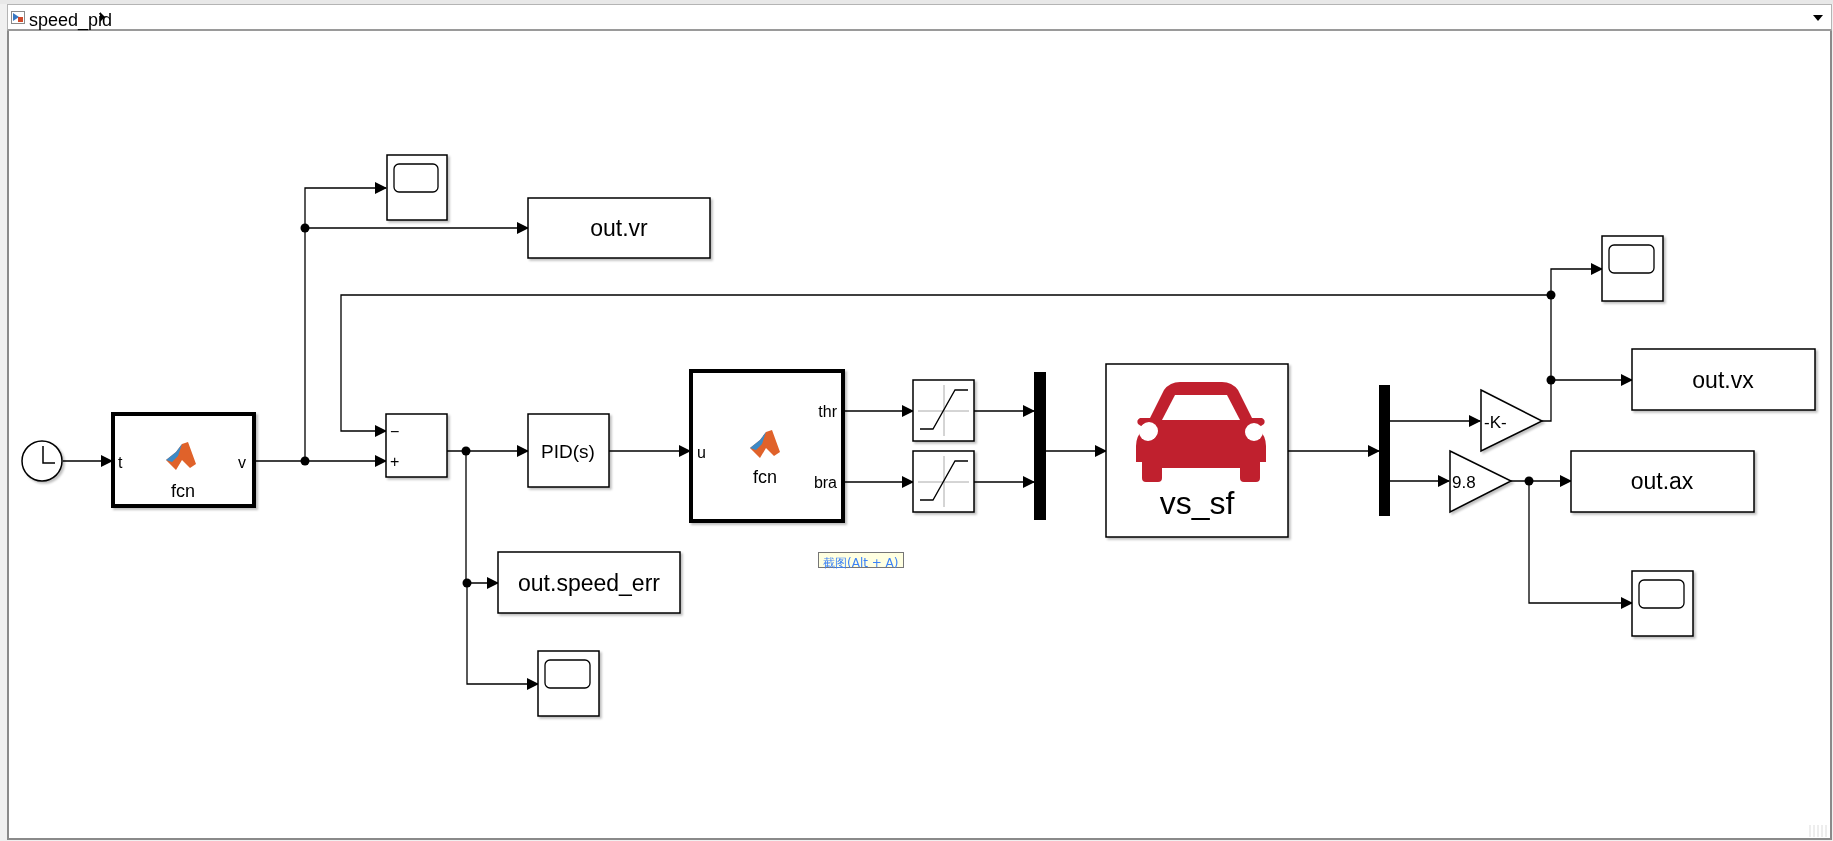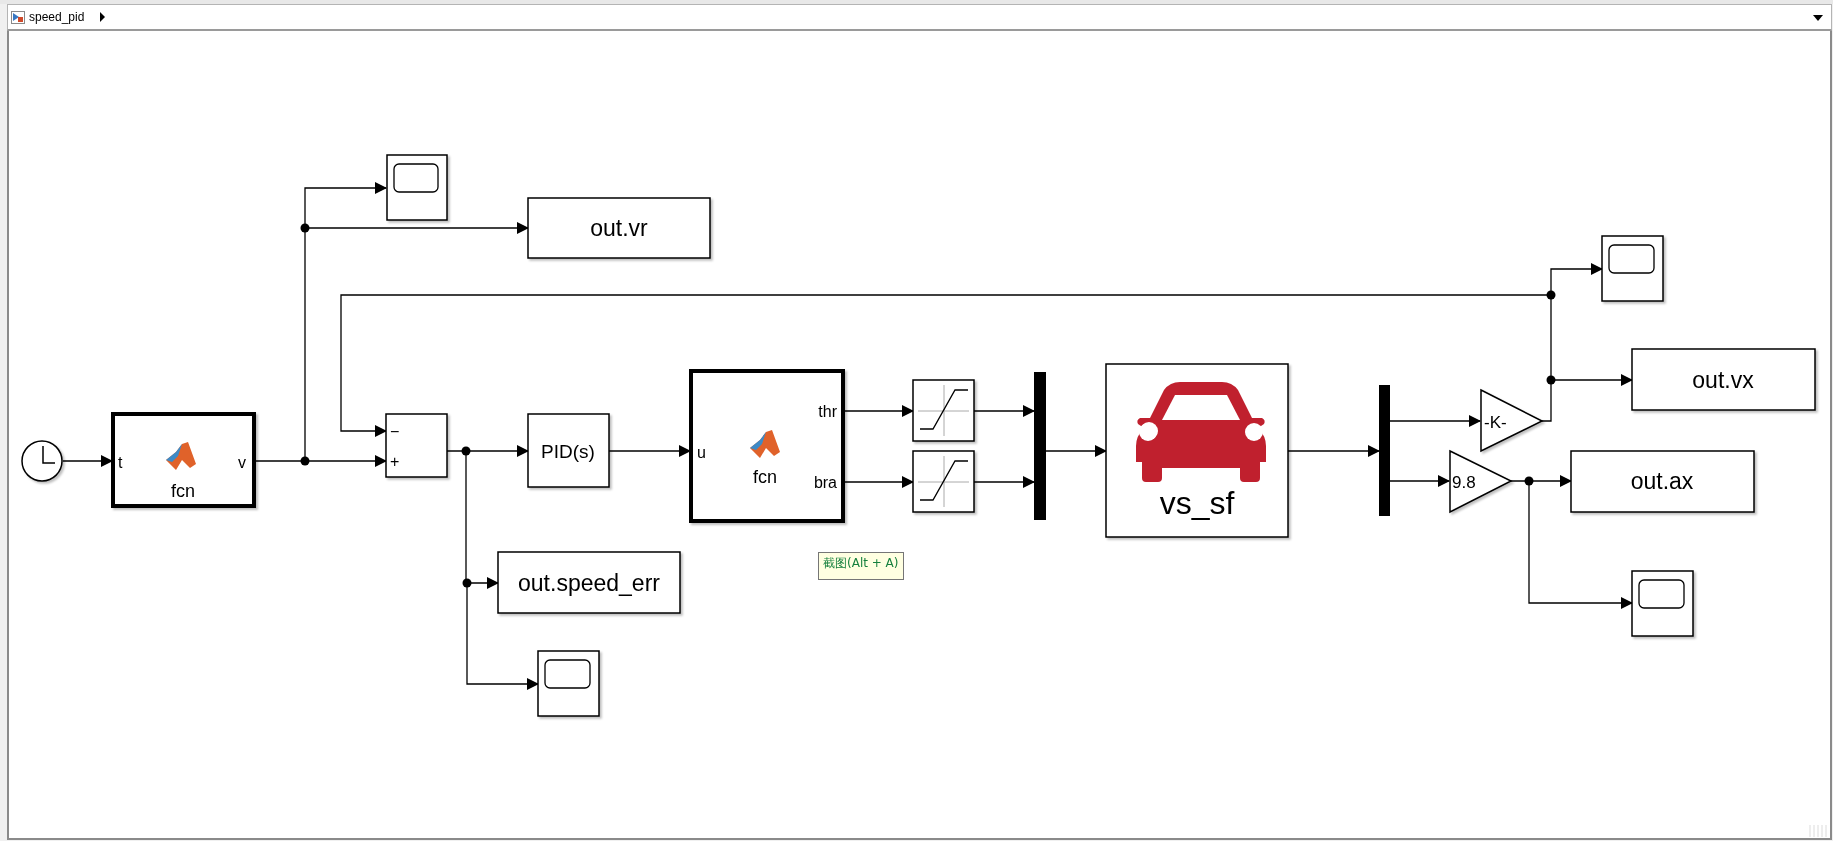--- a/index.html
+++ b/index.html
@@ -4,32 +4,32 @@
 <style>
   html, body { margin:0; padding:0; }
   body { width:1833px; height:841px; background:#f0f0f0; position:relative; overflow:hidden;
          font-family:"Liberation Sans", sans-serif; }
   .topstrip { position:absolute; left:0; top:0; width:1833px; height:4px; background:#e8e8e8; }
   .breadcrumb-bar { position:absolute; left:7px; top:4px; width:1825px; height:27px; background:#fff;
          border:1px solid #b4b4b4; border-bottom:2px solid #9a9a9a; box-sizing:border-box; }
   .bc-icon { position:absolute; left:3px; top:6px; width:14px; height:13px; border:1px solid #8a8a8a; background:#fff; box-sizing:border-box; }
   .bc-icon::before { content:""; position:absolute; left:1px; top:1px; border-left:6px solid #3a78c2; border-top:4px solid transparent; border-bottom:4px solid transparent; }
   .bc-icon::after { content:""; position:absolute; right:1px; bottom:1px; width:5px; height:5px; background:#d04a2a; }
-  .bc-label { position:absolute; left:21px; top:5px; font-size:12px; color:#000; }
+  .bc-label { position:absolute; left:21px; top:5px; font-size:18px; color:#000; }
   .bc-arrow { position:absolute; left:92px; top:7px; width:0; height:0; border-left:5px solid #000; border-top:5px solid transparent; border-bottom:5px solid transparent; }
   .bc-dropdown { position:absolute; right:8px; top:10px; width:0; height:0; border-top:6px solid #000; border-left:5px solid transparent; border-right:5px solid transparent; cursor:pointer; }
   .canvas { position:absolute; left:7px; top:31px; width:1825px; height:809px; background:#fff;
             border-left:2px solid #8a8a8a; border-right:2px solid #8a8a8a; border-bottom:2px solid #8a8a8a; box-sizing:border-box; }
   svg { position:absolute; left:0; top:0; }
   .blk { fill:#fff; stroke:#000; stroke-width:1.5; }
   .thick { fill:#fff; stroke:#000; stroke-width:4; }
   .wire { fill:none; stroke:#000; stroke-width:1.3; }
   .lbl { font-family:"Liberation Sans", sans-serif; fill:#000; }
-  .tooltip { position:absolute; left:818px; top:552px; height:28px; padding:0 4px; background:#ffffe1; border:1px solid #767676;
-             font-size:12px; line-height:20px; color:#15803d; font-family:"DejaVu Sans", sans-serif; box-sizing:border-box; }
+  .tooltip { position:absolute; left:818px; top:552px; height:16px; padding:0 4px; background:#ffffe1; border:1px solid #767676;
+             font-size:12px; line-height:20px; color:#3b82f6; font-family:"DejaVu Sans", sans-serif; box-sizing:border-box; }
   .watermark { position:absolute; right:6px; bottom:4px; width:18px; height:12px; opacity:0.15; background:repeating-linear-gradient(90deg,#888 0 2px,transparent 2px 4px); }
 </style>
 </head>
 <body>
 
 <div class="topstrip"></div>
 <div class="breadcrumb-bar">
   <span class="bc-icon"></span>
   <span class="bc-label">speed_pid</span>
   <span class="bc-arrow"></span>

